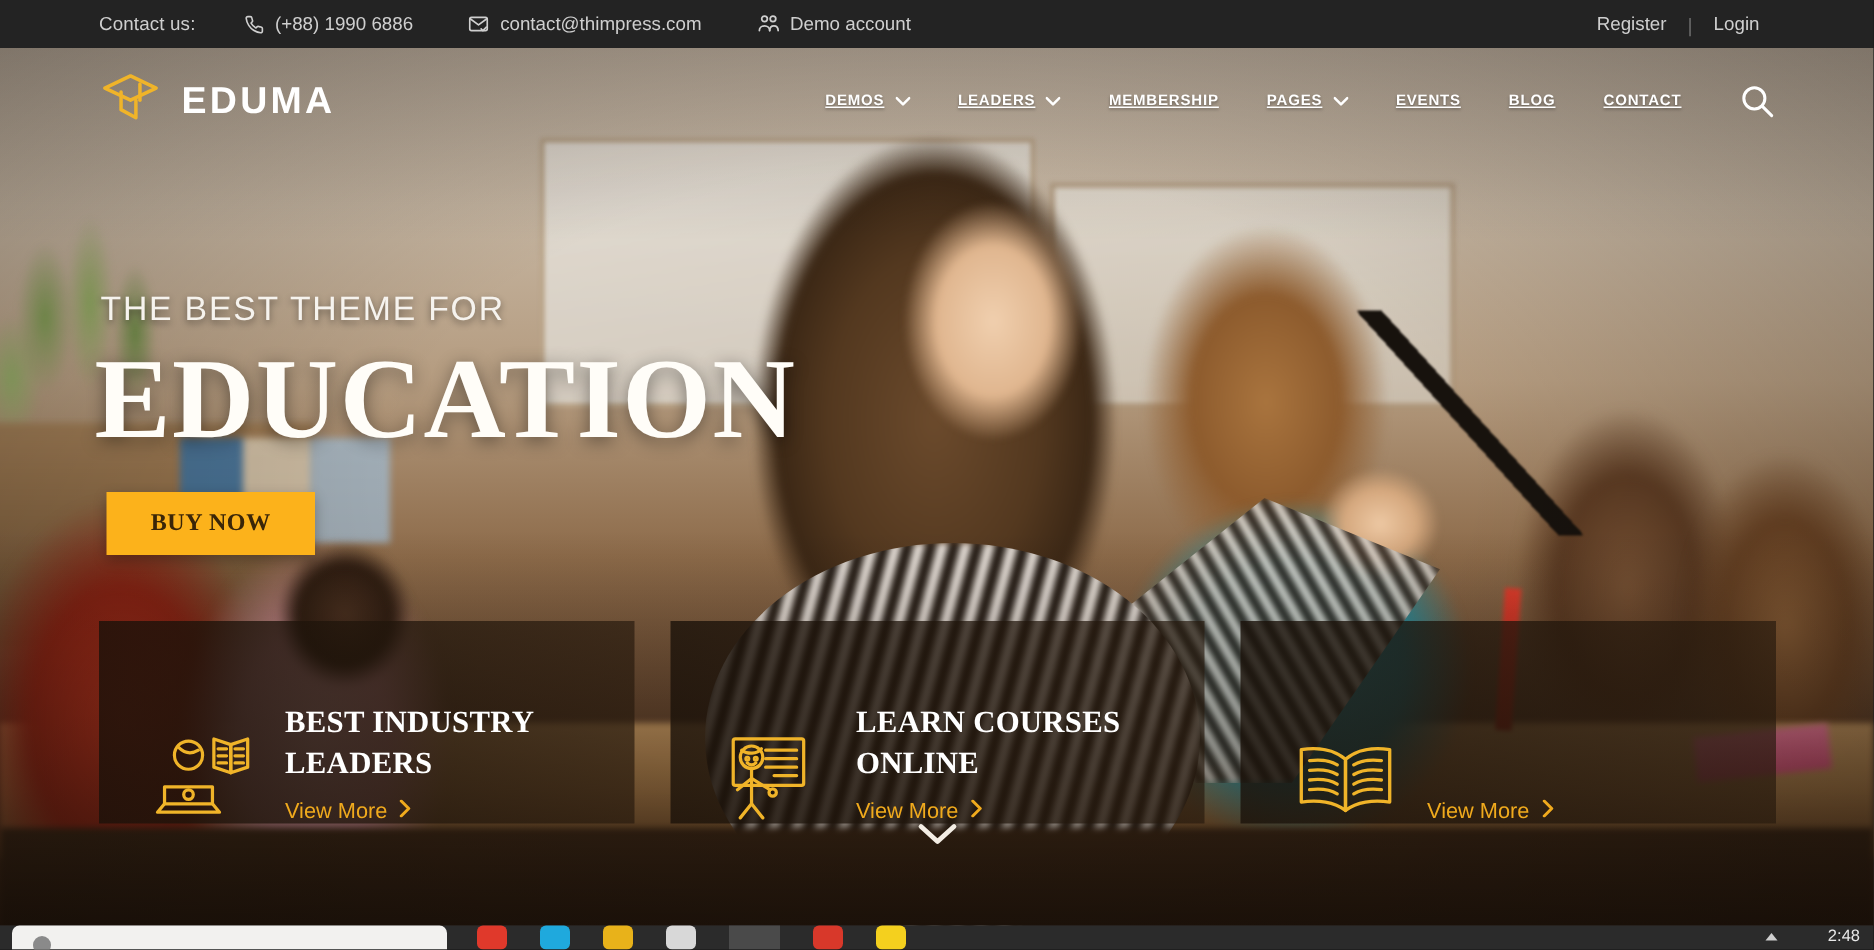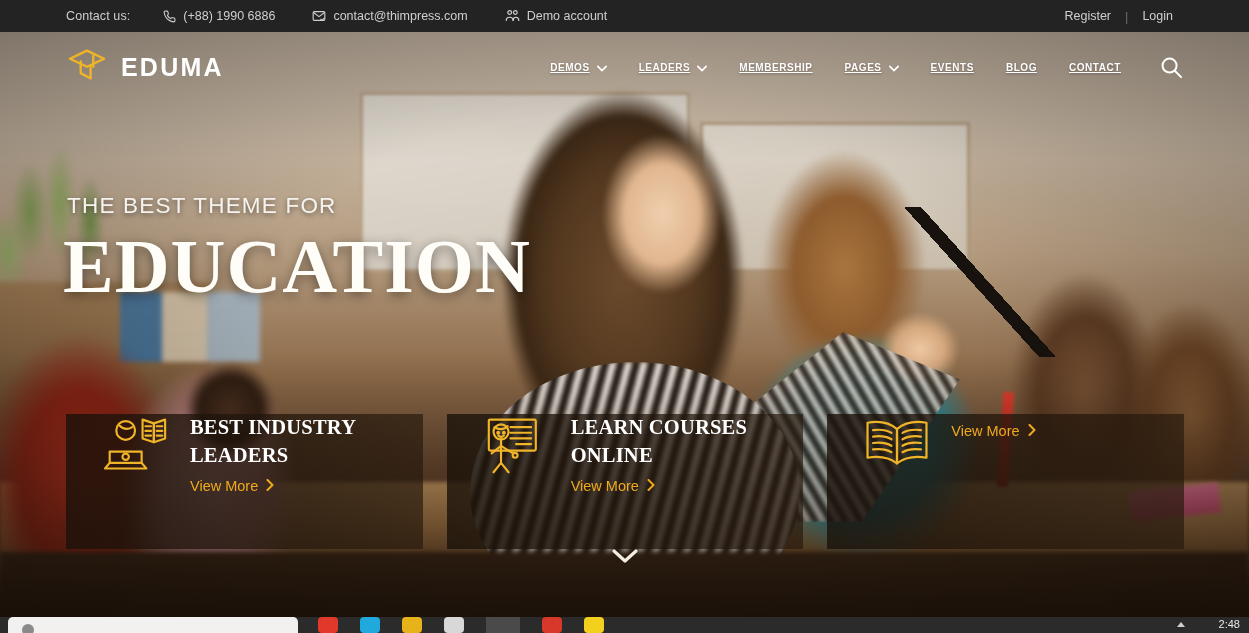--- a/index.html
+++ b/index.html
@@ -242,21 +242,21 @@
 
   
   .features {
     position: absolute; left: 66px; top: 382px;
     width: 1118px; height: 135px;
     display: flex; gap: 24px;
   }
   .feature {
     flex: 1; height: 135px;
     background: linear-gradient(90deg, rgba(26,17,9,.80) 0%, rgba(38,25,13,.68) 100%);
-    display: flex; align-items: flex-start; padding: 0 0 0 26px;
+    display: flex; align-items: flex-end; padding: 0 0 0 26px;
     cursor: pointer;
   }
   .feature-icon { width: 88px; flex-shrink: 0; display: flex; align-items: center; justify-content: center; }
   .feature-body { padding-left: 10px; }
   .feature-title {
     color: #ffffff; font-size: 20.5px; line-height: 1.35; font-weight: 700;
     font-family: "Liberation Serif", "DejaVu Serif", serif;
     letter-spacing: .2px; max-width: 230px;
   }
   .feature-link {
@@ -440,20 +440,21 @@
       <svg width="25" height="25" viewBox="0 0 26 26" fill="none" stroke="#ffffff" stroke-width="2.1" stroke-linecap="round">
         <circle cx="11" cy="11" r="7.3"></circle>
         <path d="M16.4 16.4 L23 23"></path>
       </svg>
     </div>
   </div>
 
   <div class="hero-content">
     <div class="sub-title">THE BEST THEME FOR</div>
     <div class="main-title">EDUCATION</div>
+    <button class="buy-btn">BUY NOW</button>
 
     <div class="features">
 
       <div class="feature">
         <div class="feature-icon">
           <svg width="70" height="62" viewBox="0 0 74 66" fill="none" stroke="#f0b429" stroke-width="2.3" stroke-linecap="round" stroke-linejoin="round">
             <circle cx="26" cy="17.5" r="10"></circle>
             <path d="M19 12 C23 16, 28 17, 33 14"></path>
             <path d="M9 52 L9 40 L43 40 L43 52"></path>
             <circle cx="26" cy="45.5" r="3.4"></circle>

